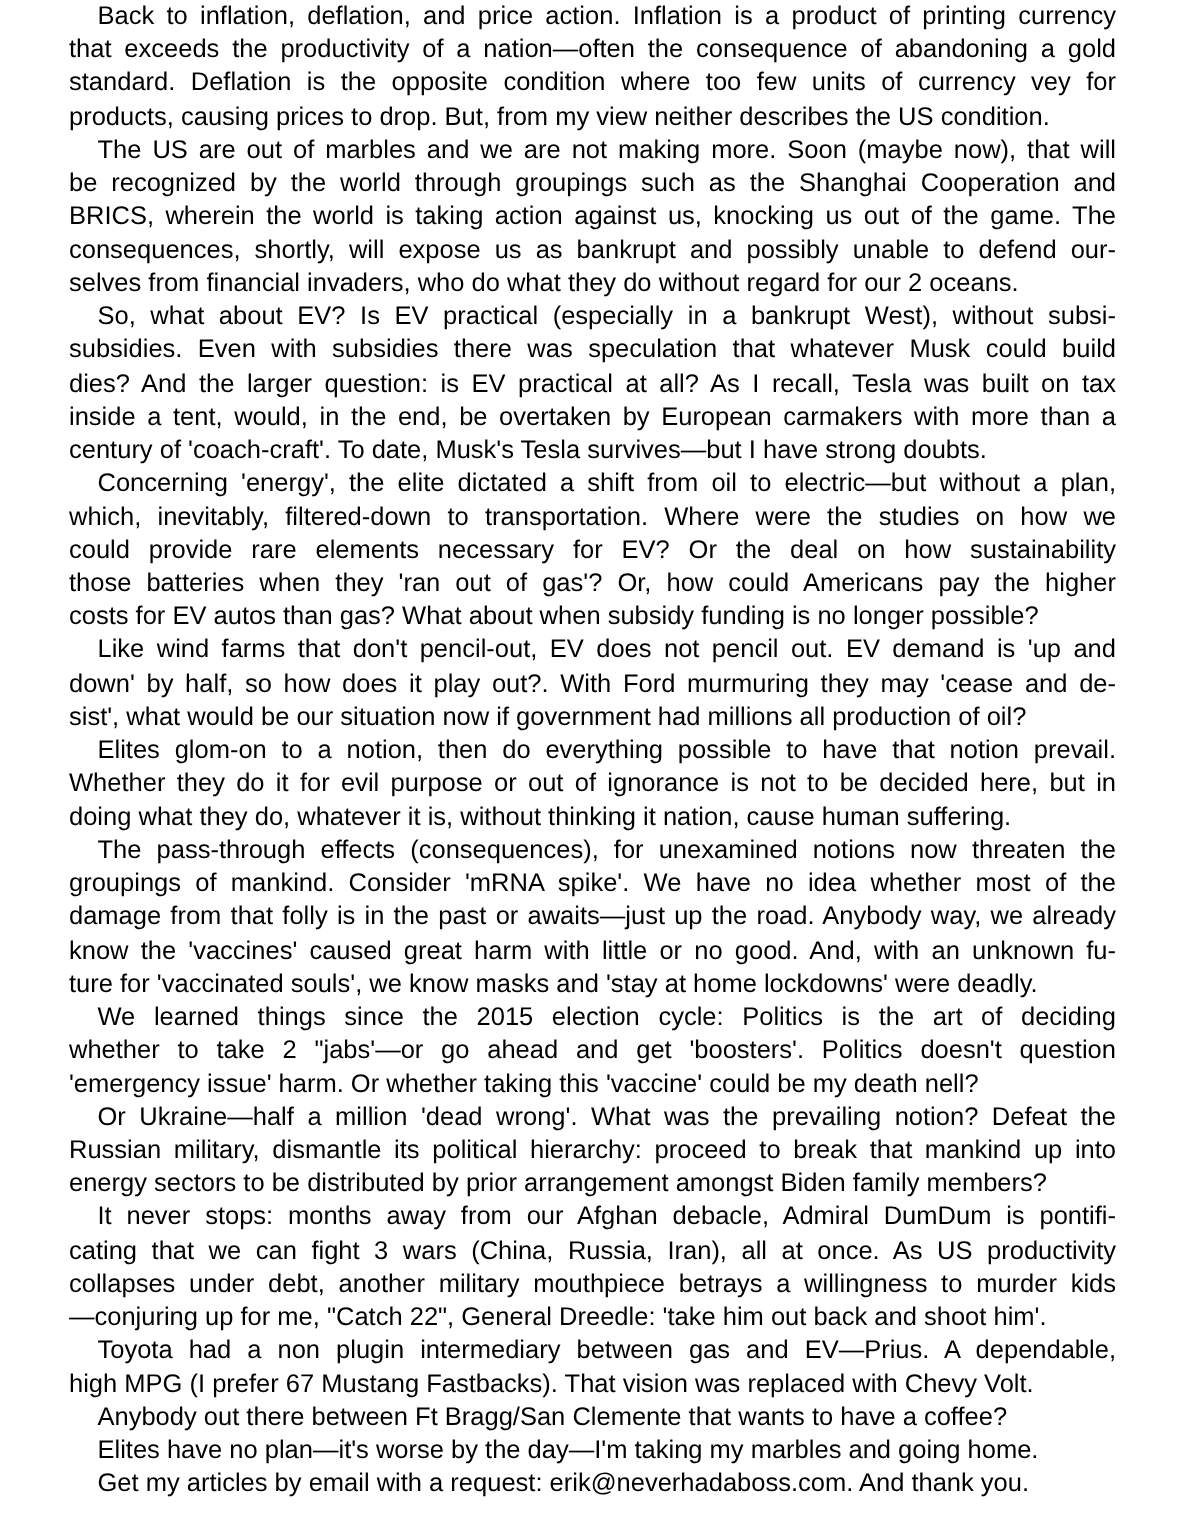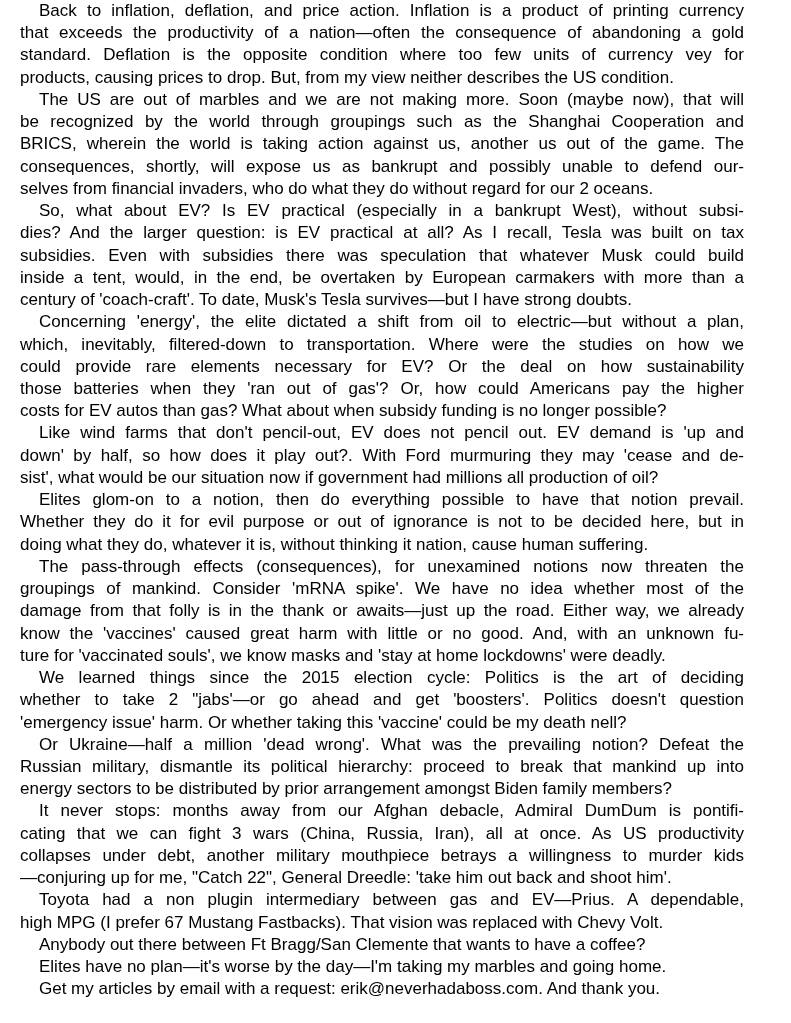--- a/index.html
+++ b/index.html
@@ -4,21 +4,21 @@
 <style>
   html, body {
     margin: 0;
     padding: 0;
     background: #ffffff;
   }
   .page {
     width: 791px;
     height: 1023px;
     box-sizing: border-box;
-    padding: 0 47px 0 20px;
+    padding: 0 47px 0 46px;
     background: #ffffff;
     color: #000000;
     font-family: "Liberation Sans", sans-serif;
     font-size: 17px;
     line-height: 22.24px;
     overflow: hidden;
   }
   .para { margin: 0; padding: 0; }
   .line {
     text-align: justify;
@@ -35,28 +35,28 @@
   <div id="doc-body">
       <div class="para">
         <div class="line first">Back to inflation, deflation, and price action. Inflation is a product of printing currency</div>
         <div class="line">that exceeds the productivity of a nation—often the consequence of abandoning a gold</div>
         <div class="line">standard. Deflation is the opposite condition where too few units of currency vey for</div>
         <div class="line last">products, causing prices to drop. But, from my view neither describes the US condition.</div>
       </div>
       <div class="para">
         <div class="line first">The US are out of marbles and we are not making more. Soon (maybe now), that will</div>
         <div class="line">be recognized by the world through groupings such as the Shanghai Cooperation and</div>
-        <div class="line">BRICS, wherein the world is taking action against us, another us out of the game. The</div>
+        <div class="line">BRICS, wherein the world is taking action against us, knocking us out of the game. The</div>
         <div class="line">consequences, shortly, will expose us as bankrupt and possibly unable to defend our-</div>
         <div class="line last">selves from financial invaders, who do what they do without regard for our 2 oceans.</div>
       </div>
       <div class="para">
         <div class="line first">So, what about EV? Is EV practical (especially in a bankrupt West), without subsi-</div>
+        <div class="line">subsidies. Even with subsidies there was speculation that whatever Musk could build</div>
         <div class="line">dies? And the larger question: is EV practical at all? As I recall, Tesla was built on tax</div>
-        <div class="line">subsidies. Even with subsidies there was speculation that whatever Musk could build</div>
         <div class="line">inside a tent, would, in the end, be overtaken by European carmakers with more than a</div>
         <div class="line last">century of 'coach-craft'. To date, Musk's Tesla survives—but I have strong doubts.</div>
       </div>
       <div class="para">
         <div class="line first">Concerning 'energy', the elite dictated a shift from oil to electric—but without a plan,</div>
         <div class="line">which, inevitably, filtered-down to transportation. Where were the studies on how we</div>
         <div class="line">could provide rare elements necessary for EV? Or the deal on how sustainability</div>
         <div class="line">those batteries when they 'ran out of gas'? Or, how could Americans pay the higher</div>
         <div class="line last">costs for EV autos than gas? What about when subsidy funding is no longer possible?</div>
       </div>
@@ -66,21 +66,21 @@
         <div class="line last">sist', what would be our situation now if government had millions all production of oil?</div>
       </div>
       <div class="para">
         <div class="line first">Elites glom-on to a notion, then do everything possible to have that notion prevail.</div>
         <div class="line">Whether they do it for evil purpose or out of ignorance is not to be decided here, but in</div>
         <div class="line last">doing what they do, whatever it is, without thinking it nation, cause human suffering.</div>
       </div>
       <div class="para">
         <div class="line first">The pass-through effects (consequences), for unexamined notions now threaten the</div>
         <div class="line">groupings of mankind. Consider 'mRNA spike'. We have no idea whether most of the</div>
-        <div class="line">damage from that folly is in the thank or awaits—just up the road. Either way, we already</div>
+        <div class="line">damage from that folly is in the past or awaits—just up the road. Anybody way, we already</div>
         <div class="line">know the 'vaccines' caused great harm with little or no good. And, with an unknown fu-</div>
         <div class="line last">ture for 'vaccinated souls', we know masks and 'stay at home lockdowns' were deadly.</div>
       </div>
       <div class="para">
         <div class="line first">We learned things since the 2015 election cycle: Politics is the art of deciding</div>
         <div class="line">whether to take 2 "jabs'—or go ahead and get 'boosters'. Politics doesn't question</div>
         <div class="line last">'emergency issue' harm. Or whether taking this 'vaccine' could be my death nell?</div>
       </div>
       <div class="para">
         <div class="line first">Or Ukraine—half a million 'dead wrong'. What was the prevailing notion? Defeat the</div>

